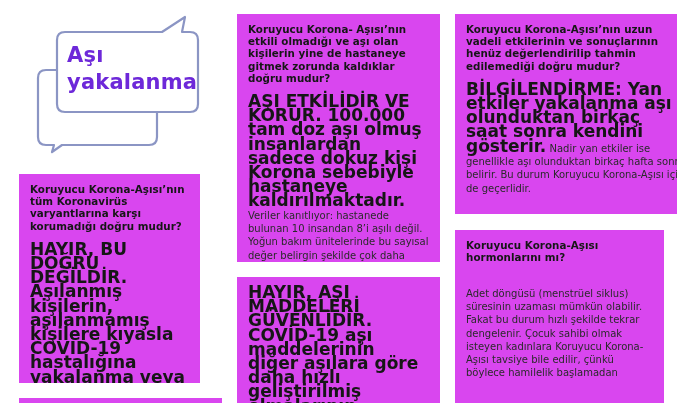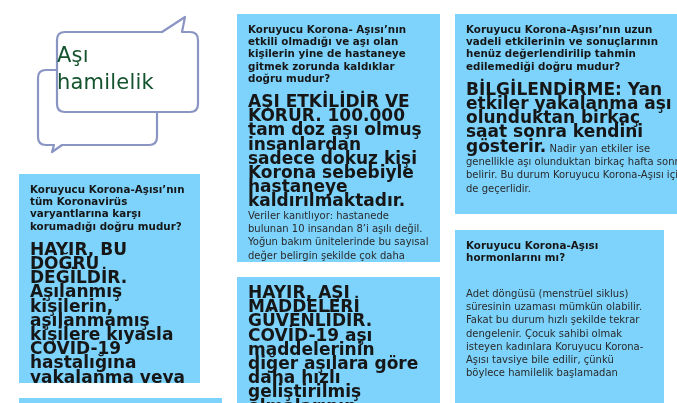--- a/index.html
+++ b/index.html
@@ -4,26 +4,26 @@
   <style>
     html, body { margin:0; padding:0; }
     body {
       width:677px; height:403px; overflow:hidden; position:relative;
       background:#ffffff;
       font-family:"DejaVu Sans", sans-serif;
       color:#1a1a1a;
     }
     .logo { position:absolute; left:0; top:0; width:230px; height:165px; }
     .logo-text {
-      position:absolute; left:57px; top:42px;
-      font-family:"DejaVu Sans", sans-serif; font-weight:normal;
-      color:#14532d; font-size:21px; line-height:27px; letter-spacing:0.2px;
+      position:absolute; left:67px; top:42px;
+      font-family:"DejaVu Sans", sans-serif; font-weight:bold;
+      color:#6d28d9; font-size:21px; line-height:27px; letter-spacing:0.2px;
     }
     .card {
-      position:absolute; background:#7dd3fc;
+      position:absolute; background:#d946ef;
       box-sizing:border-box; padding:9px 10px 8px 11px;
       overflow:hidden;
     }
     .q {
       font-weight:bold; font-size:10.3px; line-height:12.2px;
       margin:0 0 11px 0; color:#161616; letter-spacing:0.05px;
     }
     .a { font-size:10.3px; line-height:12.2px; margin:0; color:#161616; }
     .a .lead { font-weight:bold; font-size:17px; line-height:13.6px; }
     .a .body { font-weight:normal; font-size:10px; line-height:12.3px; color:#2a2a2a; }
@@ -33,21 +33,21 @@
 
 <div class="logo">
   <svg width="230" height="165" viewBox="0 0 230 165">
 
     <path d="M 46 70 L 57 70 M 157 112 L 157 137 Q 157 145 149 145 L 62 145 L 52 152 L 54 145 L 46 145 Q 38 145 38 137 L 38 78 Q 38 70 46 70" fill="#ffffff" stroke="#8b95c4" stroke-width="2.2" stroke-linejoin="round"></path>
 
     <path d="M 65 32 L 162 32 L 185 17 L 182 32 L 190 32 Q 198 32 198 40 L 198 104 Q 198 112 190 112 L 65 112 Q 57 112 57 104 L 57 40 Q 57 32 65 32 Z" fill="#ffffff" stroke="#8b95c4" stroke-width="2.2" stroke-linejoin="round"></path>
   </svg>
   <div class="logo-text">
     <div>Aşı</div>
-    <div>hamilelik</div>
+    <div>yakalanma</div>
   </div>
 </div>
 
 <div class="card" style="left:19px; top:174px; width:181px; height:209px;">
   <p class="q">Koruyucu Korona-Aşısı’nın tüm Koronavirüs varyantlarına karşı korumadığı doğru mudur?</p>
   <p class="a"><span class="lead">HAYIR, BU DOĞRU DEĞİLDİR. Aşılanmış kişilerin, aşılanmamış kişilere kıyasla COVID-19 hastalığına yakalanma veya hayatını kaybetme riski,aşı olmayanlara nazaran oldukça düşüktür.</span><span class="body"> Aşı maddeleri Korona virüsünün farklı varyantlarını tanıyarak enfeksiyonu hızlı ve başarılı bir şekilde önlemek için bagışıklık sistemini harekete geçirmektedir.</span></p>
 </div>
 
 <div class="card" style="left:19px; top:398px; width:203px; height:20px;"></div>
 

